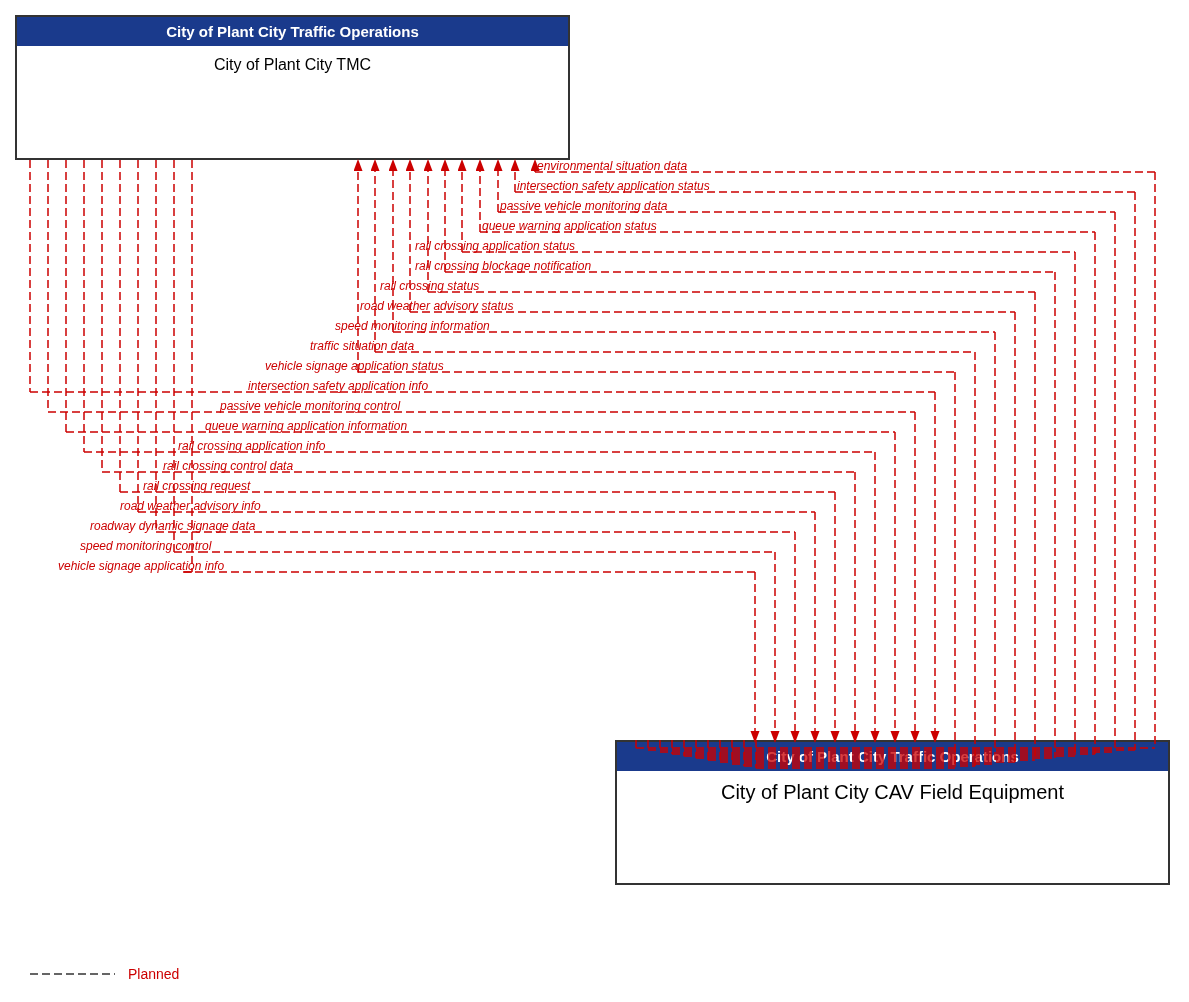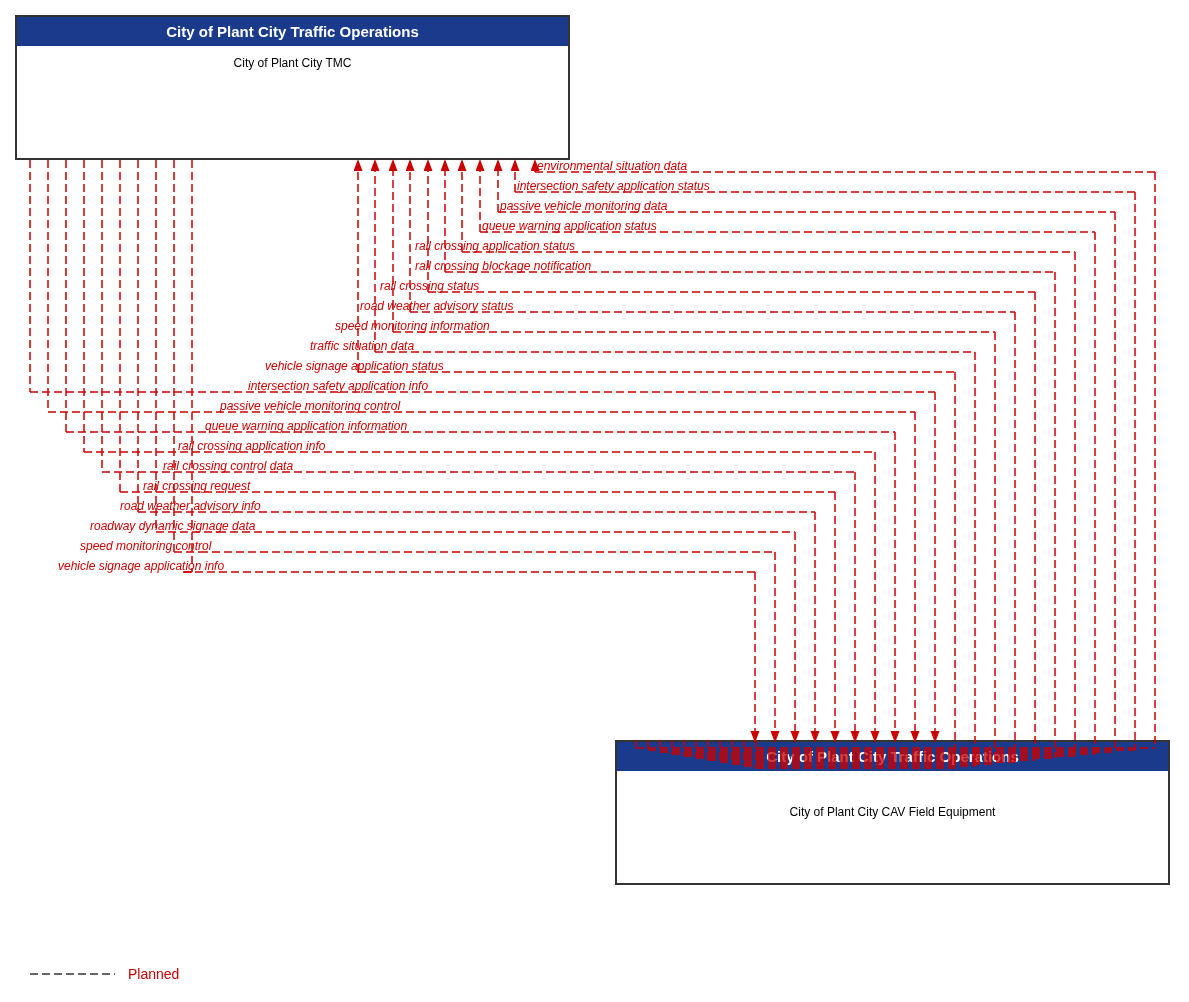--- a/index.html
+++ b/index.html
@@ -30,21 +30,21 @@
     }
     .tmc-box-header {
       background: #1a3a8c;
       color: #fff;
       font-weight: bold;
       font-size: 15px;
       text-align: center;
       padding: 6px 4px;
     }
     .tmc-box-title {
-      font-size: 12px;
+      font-size: 16px;
       text-align: center;
       padding: 10px 12px;
       color: #000;
     }
 
     
     .cav-box {
       position: absolute;
       top: 740px;
       left: 615px;
@@ -55,25 +55,24 @@
     }
     .cav-box-header {
       background: #1a3a8c;
       color: #fff;
       font-weight: bold;
       font-size: 15px;
       text-align: center;
       padding: 6px 4px;
     }
     .cav-box-title {
-      font-size: 12px;
+      font-size: 20px;
       text-align: center;
       padding: 10px 4px;
       color: #000;
-      margin-top: 24px;
     }
 
     
     .diagram-svg {
       position: absolute;
       top: 0;
       left: 0;
       width: 1189px;
       height: 1002px;
     }

